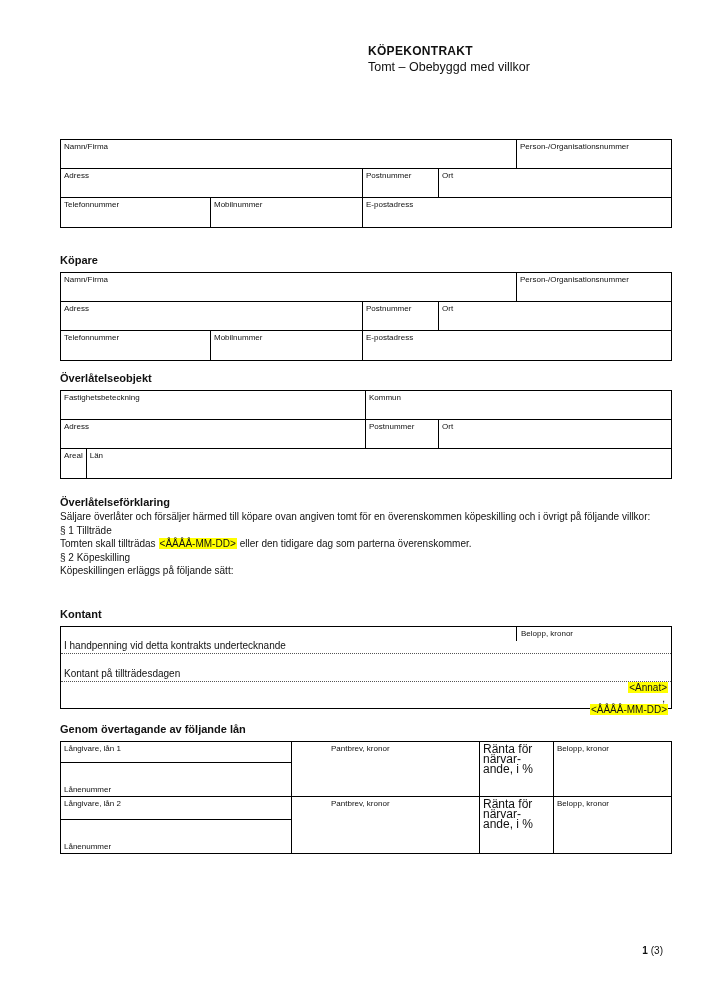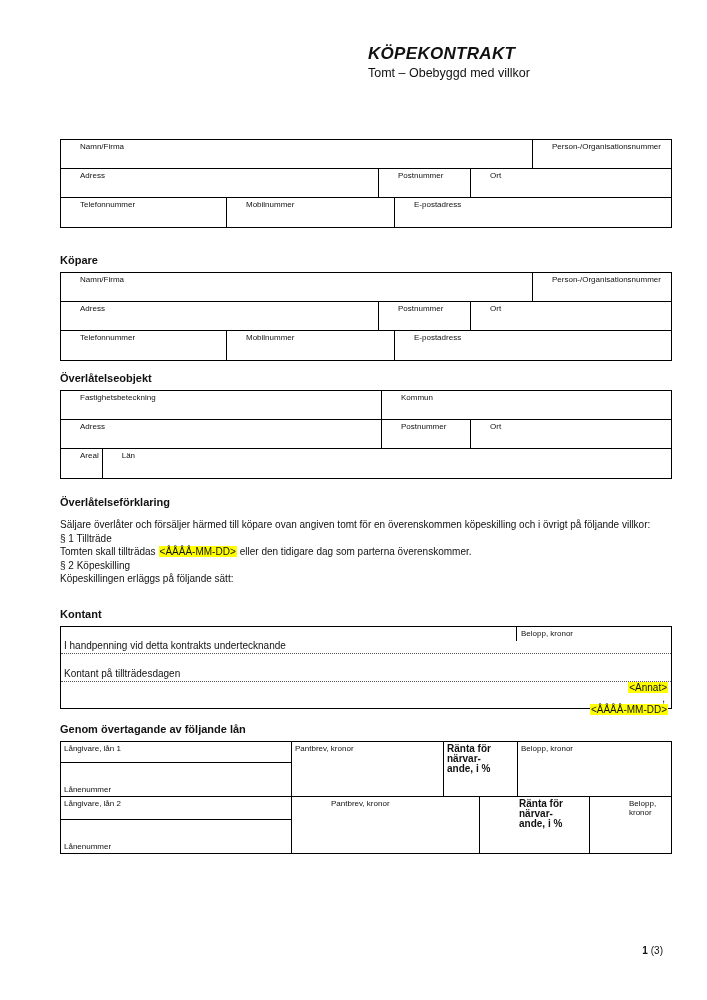--- a/index.html
+++ b/index.html
@@ -6,32 +6,32 @@
   html,body { background:#ffffff; }
   body {
     width:707px; height:1000px;
     font-family:"Liberation Sans", sans-serif;
     color:#111; position:relative; overflow:hidden;
   }
   .page { position:absolute; inset:0; background:#fff; }
 
   
   .doc-title { position:absolute; left:368px; top:44px; }
-  .doc-title .main { font-size:17px; font-weight:bold; letter-spacing:.3px;font-style:italic; }
+  .doc-title .main { font-size:12px; font-weight:bold; letter-spacing:.3px; }
   .doc-title .sub  { font-size:12.5px; margin-top:2px; }
 
   
   .section { position:absolute; left:60px; width:612px; }
   .sec-heading { font-size:11px; font-weight:bold; margin-bottom:6px; }
 
   
   .ftable { width:612px; border:1px solid #000; background:#fff; }
   .frow { display:flex; border-bottom:1px solid #000; height:29px; }
   .frow:last-child { border-bottom:none; }
-  .fcell { border-right:1px solid #000; padding:2px 3px; font-size:8px; line-height:9px; overflow:hidden;margin-left:16px; }
+  .fcell { border-right:1px solid #000; padding:2px 3px; font-size:8px; line-height:9px; overflow:hidden; }
   .fcell:last-child { border-right:none; flex:1; }
 
   
   .w456{width:456px;flex:none} .w302{width:302px;flex:none} .w76{width:76px;flex:none}
   .w150{width:150px;flex:none} .w152m{width:152px;flex:none}
   .w305{width:305px;flex:none} .w73{width:73px;flex:none}
 
   
   .para { font-size:10px; line-height:13.5px; }
   .para .bold { font-weight:normal; }
@@ -46,26 +46,26 @@
   .cash-row3 { height:26px;flex-direction:column; }
   .belopp-tag {
     position:absolute; top:0; left:455px; height:14px;
     border-left:1px solid #000; padding:2px 0 0 4px;
     font-size:8px; line-height:9px; width:157px;
   }
 
   
   .loan-table { width:612px; border:1px solid #000; }
   .loan-block { display:flex; height:55px; border-bottom:1px solid #000; }
-  .loan-block:last-child { border-bottom:none; height:56px;gap:36px; }
+  .loan-block:last-child { border-bottom:none; height:56px; }
   .loan-left { width:231px; flex:none; border-right:1px solid #000; display:flex; flex-direction:column; }
   .loan-lender { height:25px; border-bottom:1px solid #000; padding:2px 3px; font-size:8px; line-height:9px; }
   .loan-number { flex:1; padding:2px 3px; font-size:8px; line-height:9px;margin-top:20px; }
-  .loan-pant { width:152px; flex:none; border-right:1px solid #000; padding:2px 3px; font-size:8px; line-height:9px; }
-  .loan-interest { width:74px; flex:none; border-right:1px solid #000; padding:2px 3px; font-size:10px; line-height:10px;font-weight:bold; }
+  .loan-pant { width:152px; flex:none; border-right:1px solid #000; padding:2px 3px; font-size:8px; line-height:9px;margin-left:36px; }
+  .loan-interest { width:74px; flex:none; border-right:1px solid #000; padding:2px 3px; font-size:12px; line-height:10px; }
   .loan-amount { flex:1; padding:2px 3px; font-size:8px; line-height:9px; }
 
   
   .footer { position:absolute; top:945px; right:44px; font-size:10px; }
   .footer .num { font-weight:bold; }
   .footer .total { margin-left:3px; }
 
   
   .sec-seller { top:139px; } .sec-buyer { top:254px; } .sec-object { top:372px; }
   .sec-declaration { top:496px; } .sec-cash { top:608px; } .sec-loans { top:723px; }
@@ -178,21 +178,21 @@
           <span>Areal</span>
         </div>
         <div class="fcell w305">
           <span>Län</span>
         </div>
       </div>
     </div>
   </div>
 
   <div class="section sec-declaration">
-    <div class="sec-heading" style="margin-bottom:10px">Överlåtelseförklaring</div>
+    <div class="sec-heading" style="margin-bottom:2px">Överlåtelseförklaring</div>
     <div class="para">
       <div>Säljare överlåter och försäljer härmed till köpare ovan angiven tomt för en överenskommen köpeskilling och i övrigt på följande villkor:</div>
       <div class="bold">§ 1 Tillträde</div>
       <div>
         <span class="sp-r">Tomten skall tillträdas</span><span class="hl sp-r">&lt;ÅÅÅÅ-MM-DD&gt;</span><span>eller den tidigare dag som parterna överenskommer.</span>
       </div>
       <div class="bold">§ 2 Köpeskilling</div>
       <div>Köpeskillingen erläggs på följande sätt:</div>
     </div>
   </div>

